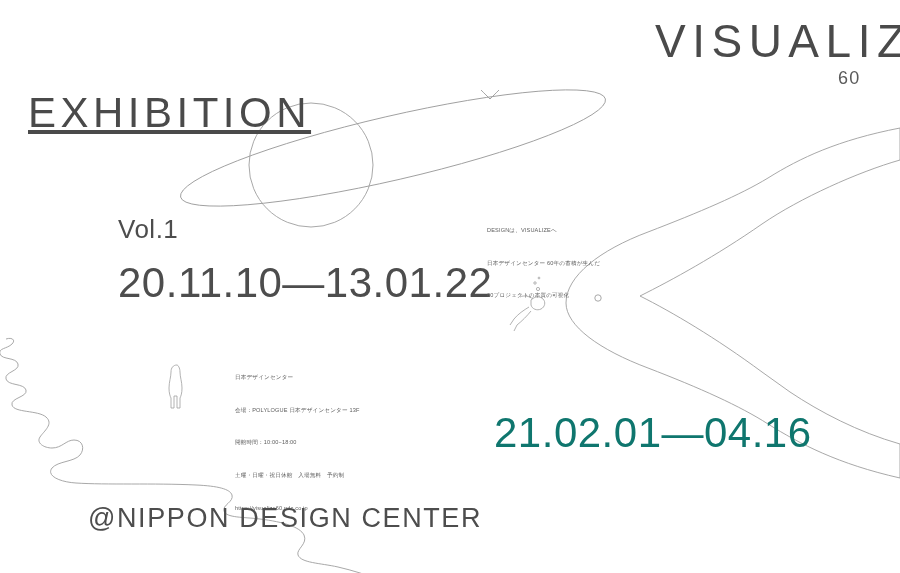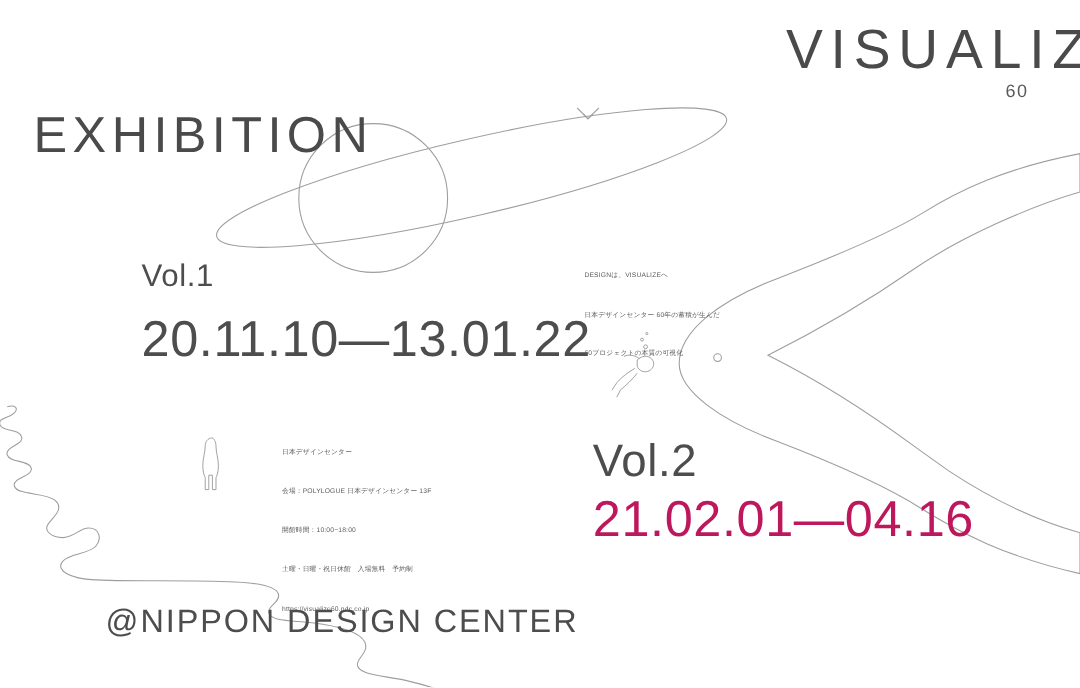--- a/index.html
+++ b/index.html
@@ -35,33 +35,34 @@
     top: 18px;
     font-size: 46px;
     font-weight: 300;
     letter-spacing: 6.5px;
     color: #4a4a4a;
     line-height: 1;
   }
   .brand-num {
     left: 838px;
     top: 68px;
-    font-size: 15px;
+    font-size: 18px;
     font-weight: 300;
     letter-spacing: 1.2px;
     color: #5a5a5a;
   }
   .exhibition {
     left: 28px;
     top: 92px;
     font-size: 42px;
     font-weight: 300;
     letter-spacing: 4.5px;
     color: #4a4a4a;
     line-height: 1;
+    text-decoration: underline;
   }
 
   .vol1-label {
     left: 118px;
     top: 216px;
     font-size: 26px;
     font-weight: 300;
     letter-spacing: 0.5px;
     color: #4d4d4d;
     line-height: 1;
@@ -83,21 +84,21 @@
     letter-spacing: 0.5px;
     color: #4d4d4d;
     line-height: 1;
   }
   .vol2-dates {
     left: 494px;
     top: 412px;
     font-size: 42px;
     font-weight: 300;
     letter-spacing: 0.5px;
-    color: #be185d;
+    color: #0f766e;
     line-height: 1;
   }
   .venue-footer {
     left: 88px;
     top: 505px;
     font-size: 27px;
     font-weight: 300;
     letter-spacing: 1.6px;
     color: #4d4d4d;
     line-height: 1;
@@ -191,21 +192,20 @@
   </svg>
 
   <div class="txt brand">VISUALIZE</div>
   <div class="txt brand-num">60</div>
 
   <div class="txt exhibition">EXHIBITION</div>
 
   <div class="txt vol1-label">Vol.1</div>
   <div class="txt vol1-dates">20.11.10—13.01.22</div>
 
-  <div class="txt vol2-label">Vol.2</div>
   <div class="txt vol2-dates">21.02.01—04.16</div>
 
   <div class="txt statement">
     <span class="line">DESIGNは、VISUALIZEへ</span>
     <span class="line">日本デザインセンター 60年の蓄積が生んだ</span>
     <span class="line">60プロジェクトの本質の可視化</span>
   </div>
 
   <div class="txt info">
     <span class="line">日本デザインセンター</span>

